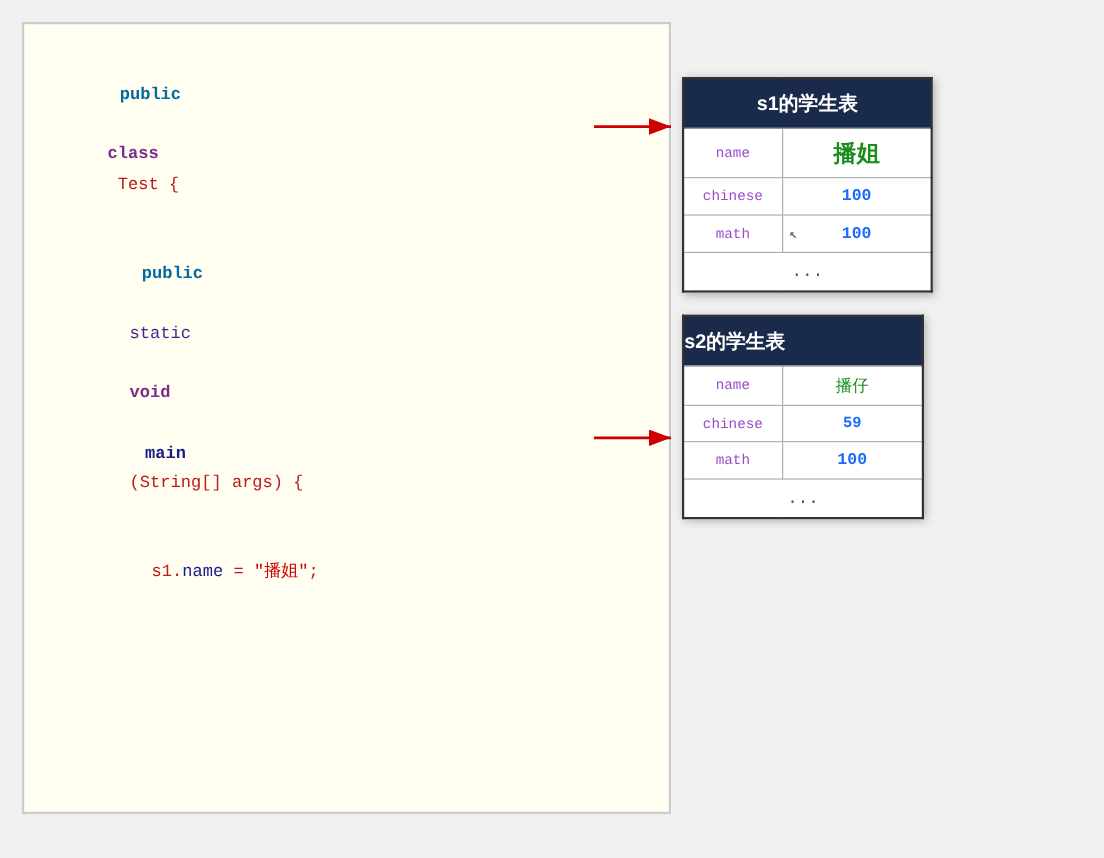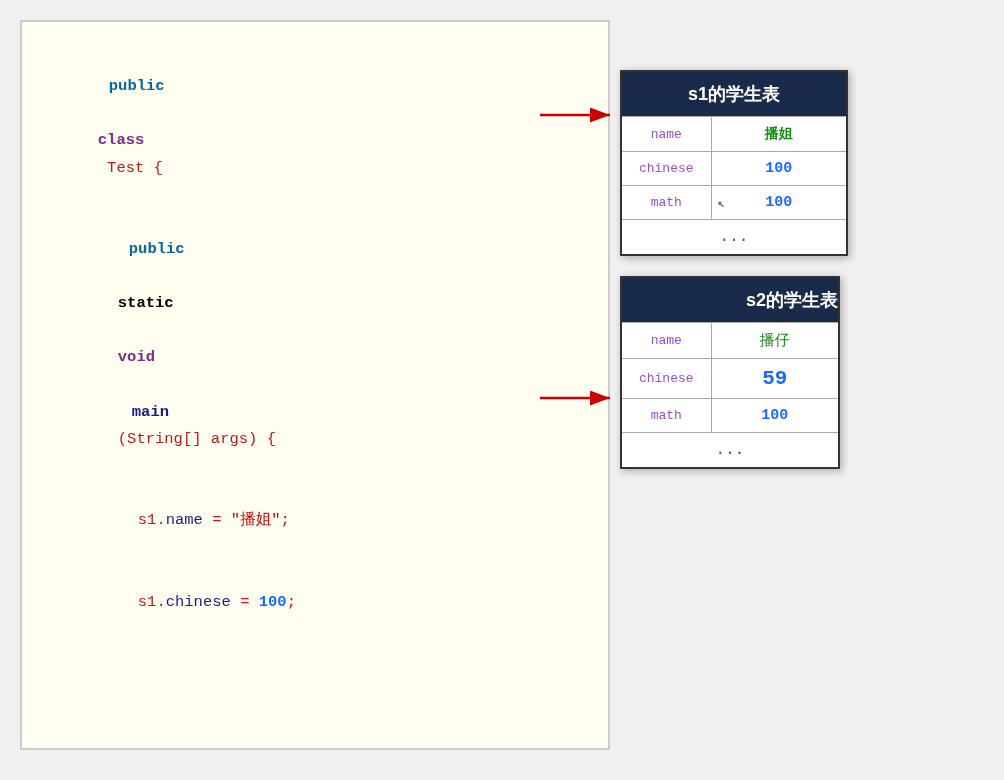--- a/index.html
+++ b/index.html
@@ -37,21 +37,21 @@
       position: relative;
       flex-shrink: 0;
     }
 
     .code-line {
       white-space: pre;
       font-family: 'Courier New', Courier, monospace;
     }
 
     .kw-public { color: #0369a1; font-weight: bold; padding-left: 11px; }
-    .kw-static { color: #000000; font-weight: bold; }
+    .kw-static { color: #4c1d95; font-weight: normal; }
     .kw-void { color: #7b2c8c; font-weight: bold; }
     .kw-new { color: #7b2c8c; font-weight: bold; }
     .kw-class { color: #7b2c8c; font-weight: bold; }
     .kw-method { color: #1a1a8c; font-weight: bold; padding-left: 14px; }
     .str-val { color: #cc0000; }
     .num-val { color: #1a6aff; font-weight: bold; }
     .field-name { color: #1a1a8c; }
     .normal { color: #b91c1c; }
     .indent1 { padding-left: 20px; }
     .indent2 { padding-left: 40px; }
@@ -97,23 +97,20 @@
       <span class="normal"> </span>
       <span class="kw-method">main</span>
       <span class="normal">(String[] args) {</span>
     </div>
 
 
     <div class="code-line indent2">
       <span class="normal">s1.</span><span class="field-name">name</span><span class="normal"> = </span><span class="str-val">"播姐"</span><span class="normal">;</span>
     </div>
 
-    <div class="code-line indent2">
-      <span class="normal">s1.</span><span class="field-name">chinese</span><span class="normal"> = </span><span class="num-val">100</span><span class="normal">;</span>
-    </div>
 
     <div class="code-line indent2">
       
     </div>
 
   </div>
 
   <div style="position: relative; display: flex; flex-direction: column; padding-top: 50px; padding-left: 10px;">
 
     <svg width="80" height="40" style="position: absolute; top: 75px; left: -70px;">
@@ -137,21 +134,21 @@
     <div style="margin-bottom: 20px; margin-top: 0px;">
       <table class="student-table" style="border-collapse: collapse; width: 228px; box-shadow: 2px 2px 8px rgba(0,0,0,0.3); padding-left: 20px;">
         <thead>
           <tr>
             <th colspan="2" class="table-header" style="background:#1a2a4a; color:white; text-align:center; font-size:18px; font-weight:bold; padding:10px 0; font-family:Arial,sans-serif; border:none;">s1的学生表</th>
           </tr>
         </thead>
         <tbody>
           <tr style="border-top:1px solid #aaa;">
             <td style="width:90px; padding:8px 6px; text-align:center; color:#9b4dca; font-family:'Courier New',monospace; font-size:13px; border-right:1px solid #aaa; border-bottom:1px solid #aaa;">name</td>
-            <td style="padding:8px 6px; text-align:center; color:#1a8c1a; font-weight:bold; font-size:14px; border-bottom:1px solid #aaa; font-family:Arial,sans-serif;">播姐</td>
+            <td style="padding:8px 6px; text-align:center; color:#1a8c1a; font-weight:bold; font-size:21px; border-bottom:1px solid #aaa; font-family:Arial,sans-serif;">播姐</td>
           </tr>
           <tr>
             <td style="width:90px; padding:8px 6px; text-align:center; color:#9b4dca; font-family:'Courier New',monospace; font-size:13px; border-right:1px solid #aaa; border-bottom:1px solid #aaa;">chinese</td>
             <td style="padding:8px 6px; text-align:center; color:#1a6aff; font-weight:bold; font-size:15px; border-bottom:1px solid #aaa;">100</td>
           </tr>
           <tr>
             <td style="width:90px; padding:8px 6px; text-align:center; color:#9b4dca; font-family:'Courier New',monospace; font-size:13px; border-right:1px solid #aaa; border-bottom:1px solid #aaa;">math</td>
             <td style="padding:8px 6px; text-align:center; color:#1a6aff; font-weight:bold; font-size:15px; border-bottom:1px solid #aaa; position:relative;">
               <span style="position:absolute; left:6px; top:50%; transform:translateY(-50%); color:#666; font-size:12px;">↖</span>
               100
@@ -161,31 +158,31 @@
             <td colspan="2" style="padding:8px 6px; text-align:center; color:#555; font-size:16px;">...</td>
           </tr>
         </tbody>
       </table>
     </div>
 
     <div>
       <table class="student-table" style="border-collapse: collapse; width: 220px; box-shadow: 2px 2px 8px rgba(0,0,0,0.3);">
         <thead>
           <tr>
-            <th colspan="2" class="table-header" style="background:#1a2a4a; color:white; text-align:right; font-size:18px; font-weight:bold; padding:10px 0; font-family:Arial,sans-serif; border:none;">s2的学生表</th>
+            <th colspan="2" class="table-header" style="background:#1a2a4a; color:white; text-align:left; font-size:18px; font-weight:bold; padding:10px 0; font-family:Arial,sans-serif; border:none;">s2的学生表</th>
           </tr>
         </thead>
         <tbody>
           <tr style="border-top:1px solid #aaa;">
             <td style="width:90px; padding:8px 6px; text-align:center; color:#9b4dca; font-family:'Courier New',monospace; font-size:13px; border-right:1px solid #aaa; border-bottom:1px solid #aaa;">name</td>
             <td style="padding:8px 6px; text-align:center; color:#1a8c1a; font-weight:normal; font-size:15px; border-bottom:1px solid #aaa; font-family:Arial,sans-serif;">播仔</td>
           </tr>
           <tr>
             <td style="width:90px; padding:8px 6px; text-align:center; color:#9b4dca; font-family:'Courier New',monospace; font-size:13px; border-right:1px solid #aaa; border-bottom:1px solid #aaa;">chinese</td>
-            <td style="padding:8px 6px; text-align:center; color:#1a6aff; font-weight:bold; font-size:21px; border-bottom:1px solid #aaa;">59</td>
+            <td style="padding:8px 6px; text-align:center; color:#1a6aff; font-weight:bold; font-size:14px; border-bottom:1px solid #aaa;">59</td>
           </tr>
           <tr>
             <td style="width:90px; padding:8px 6px; text-align:center; color:#9b4dca; font-family:'Courier New',monospace; font-size:13px; border-right:1px solid #aaa; border-bottom:1px solid #aaa;">math</td>
             <td style="padding:8px 6px; text-align:center; color:#1a6aff; font-weight:bold; font-size:15px; border-bottom:1px solid #aaa;">100</td>
           </tr>
           <tr>
             <td colspan="2" style="padding:8px 6px; text-align:center; color:#555; font-size:16px;">...</td>
           </tr>
         </tbody>
       </table>

